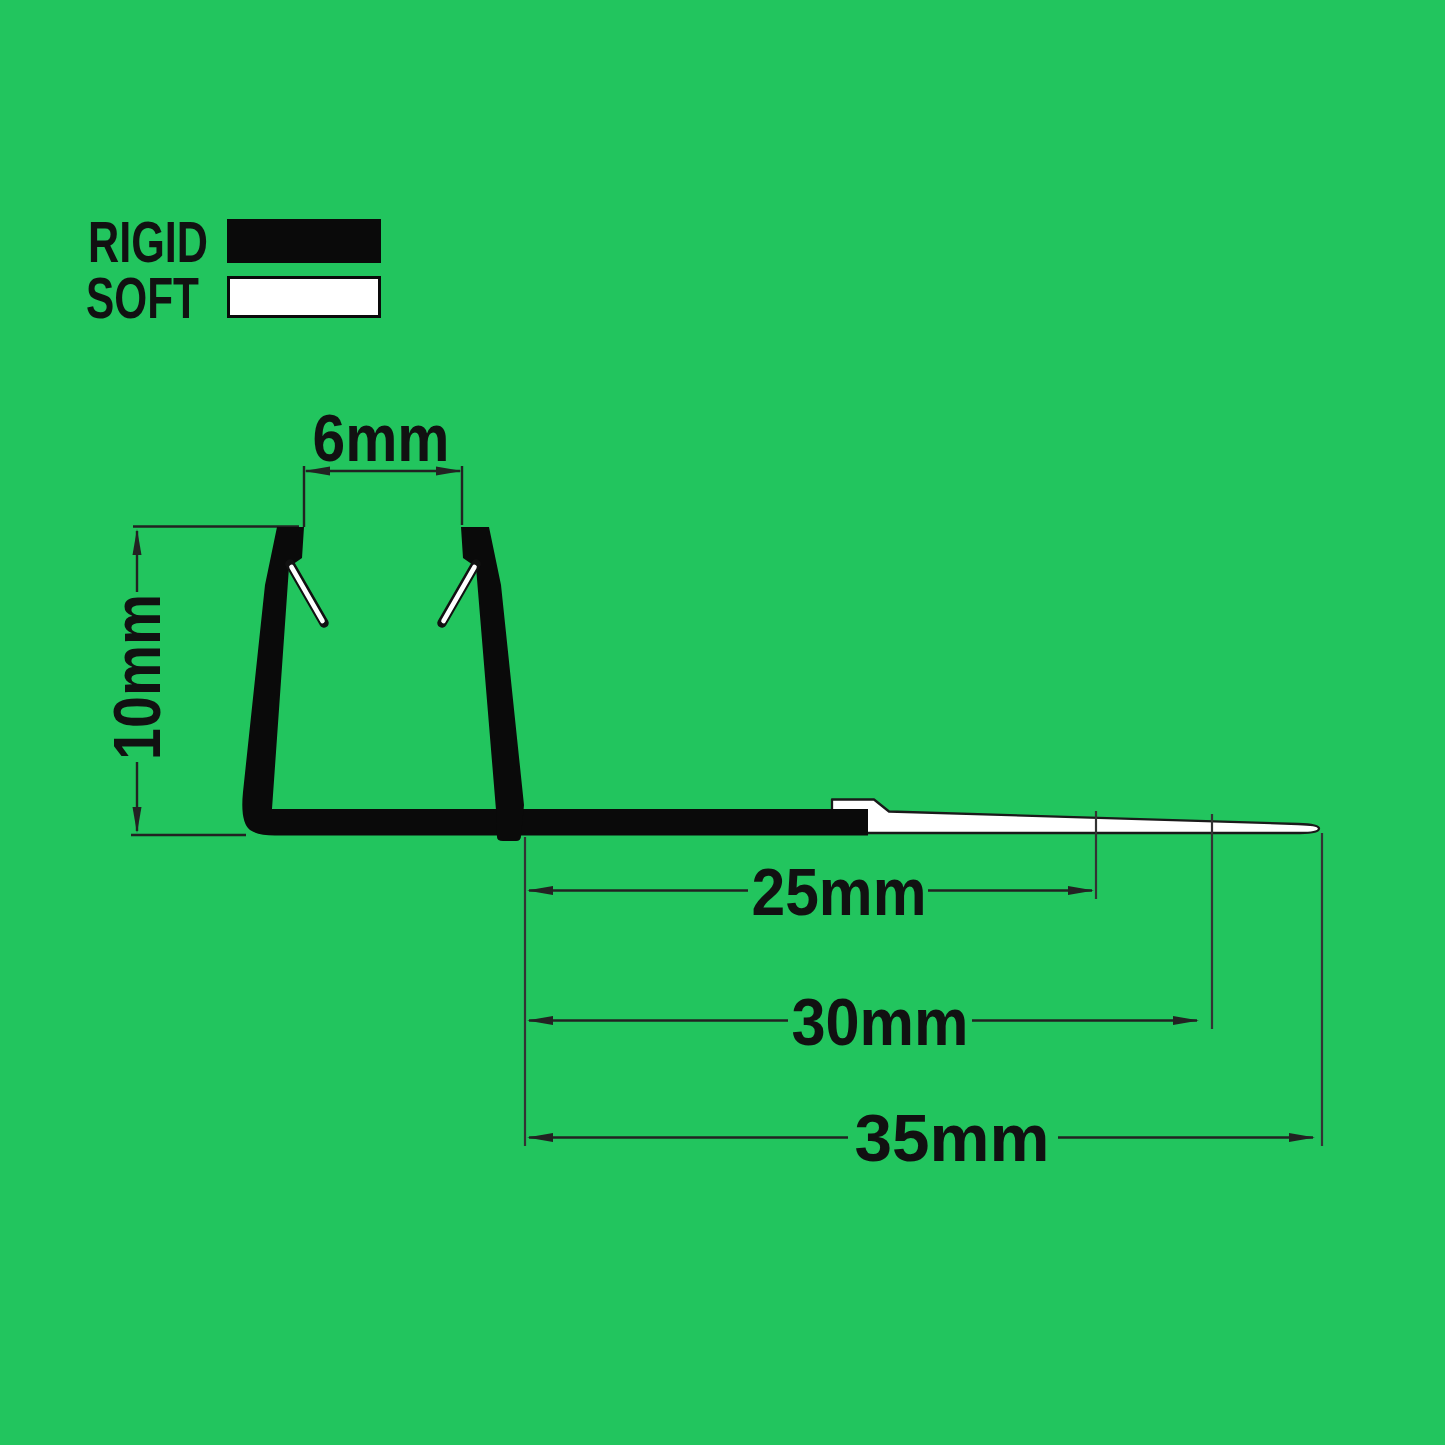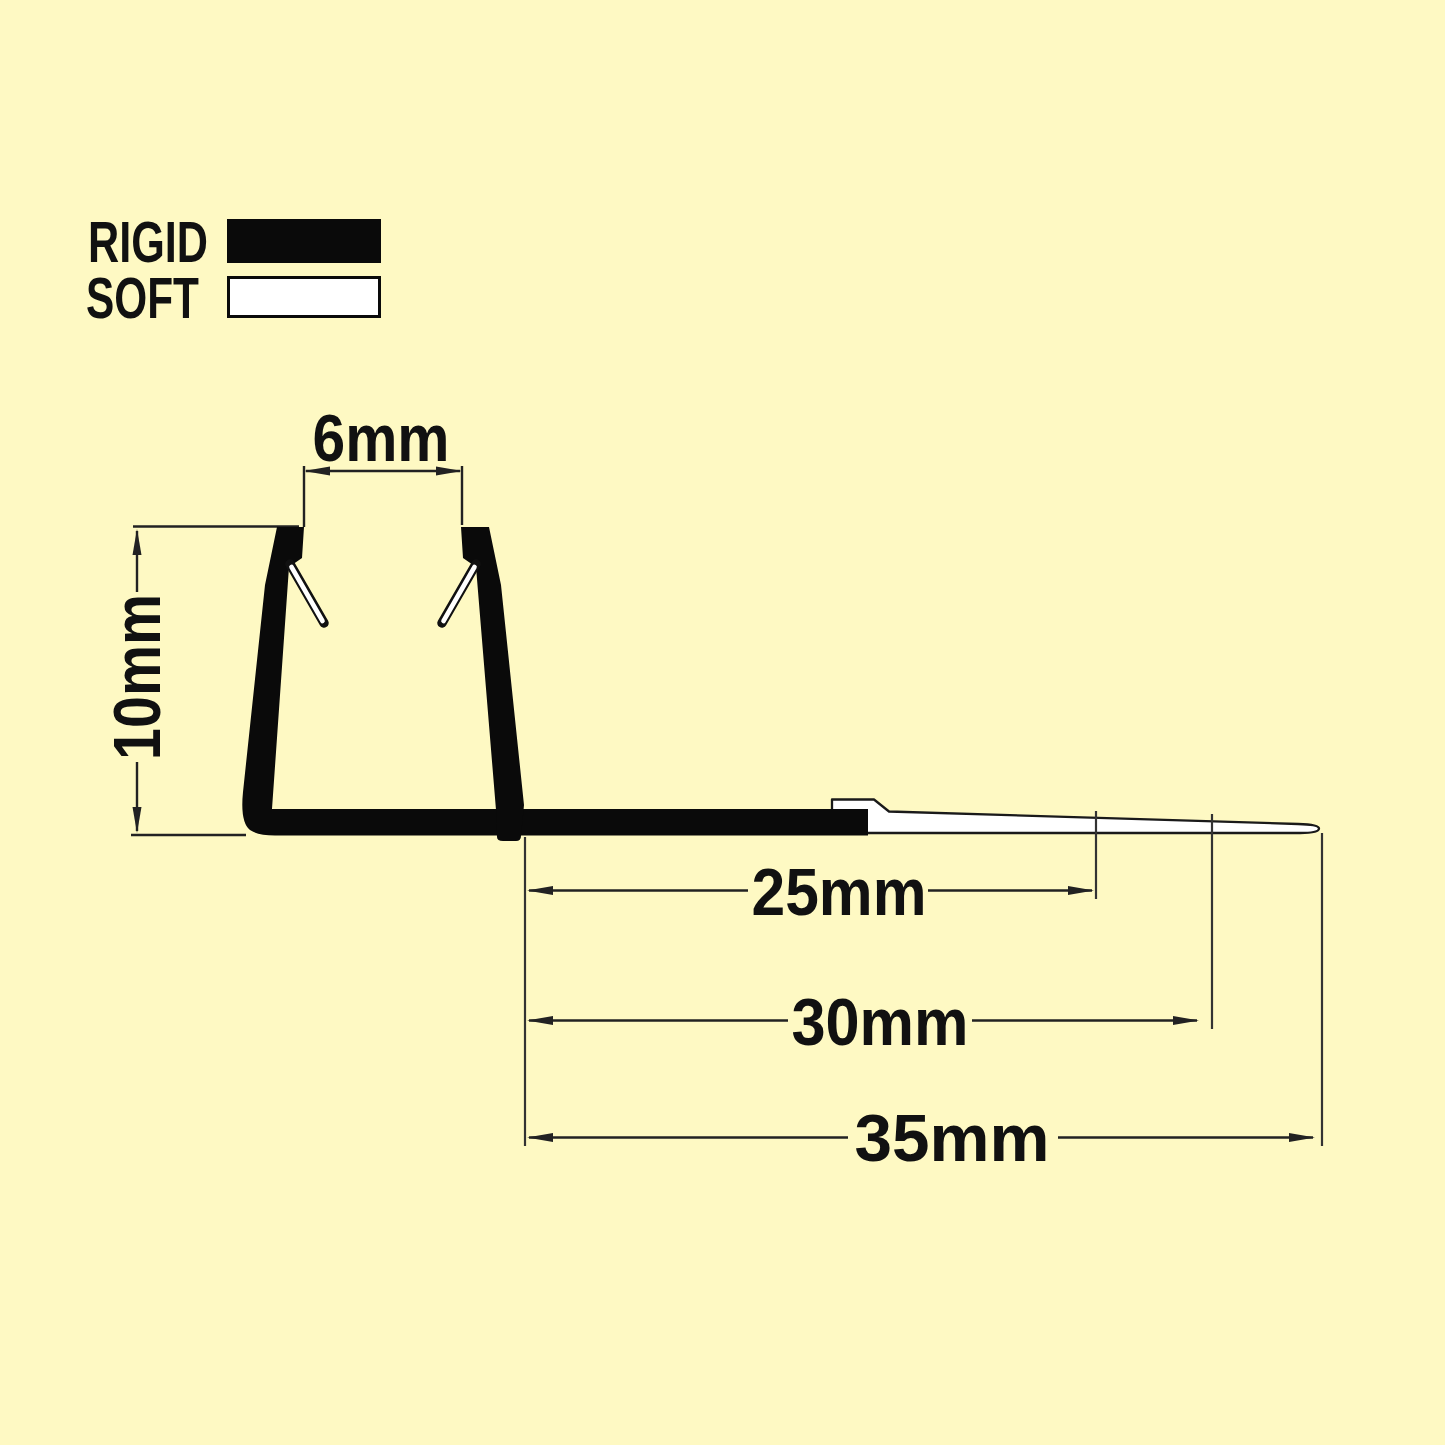--- a/index.html
+++ b/index.html
@@ -1,16 +1,16 @@
 <!DOCTYPE html>
 <html><head>
 <meta charset="utf-8">
 <style>
   html,body{margin:0;padding:0;background:#ffffff;}
-  .page{width:1445px;height:1445px;position:relative;background:#fef9c3;overflow:hidden;}
+  .page{width:1445px;height:1445px;position:relative;background:#22c55e;overflow:hidden;}
   svg{position:absolute;top:0;left:0;}
   text{font-family:"Liberation Sans",sans-serif;fill:#111;}
 </style>
 </head>
 <body>
 <div class="page">
 <svg width="1445" height="1445" viewBox="0 0 1445 1445">
 
   <text x="88" y="262" font-size="57" font-weight="bold" textLength="120" lengthAdjust="spacingAndGlyphs">RIGID</text>
   <rect x="227" y="219" width="154" height="44" fill="#0a0a0a"></rect>

